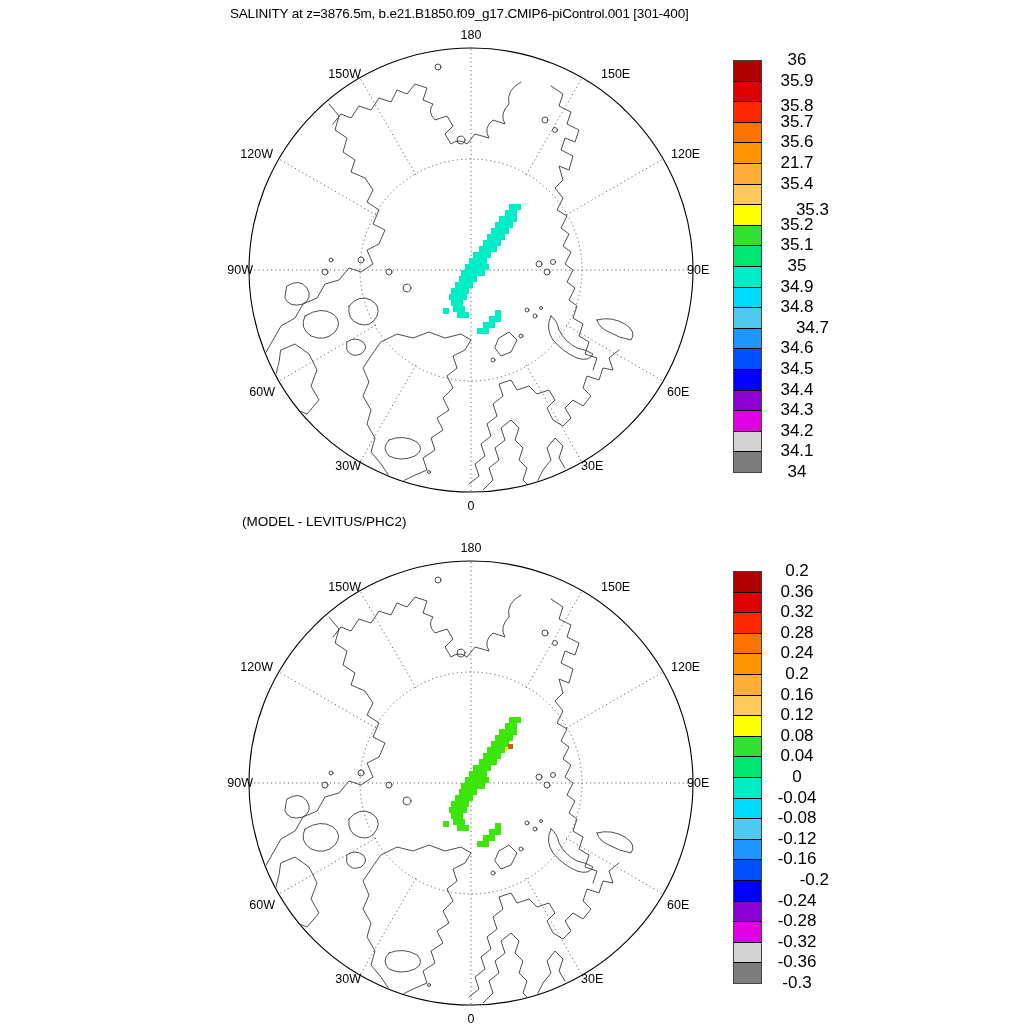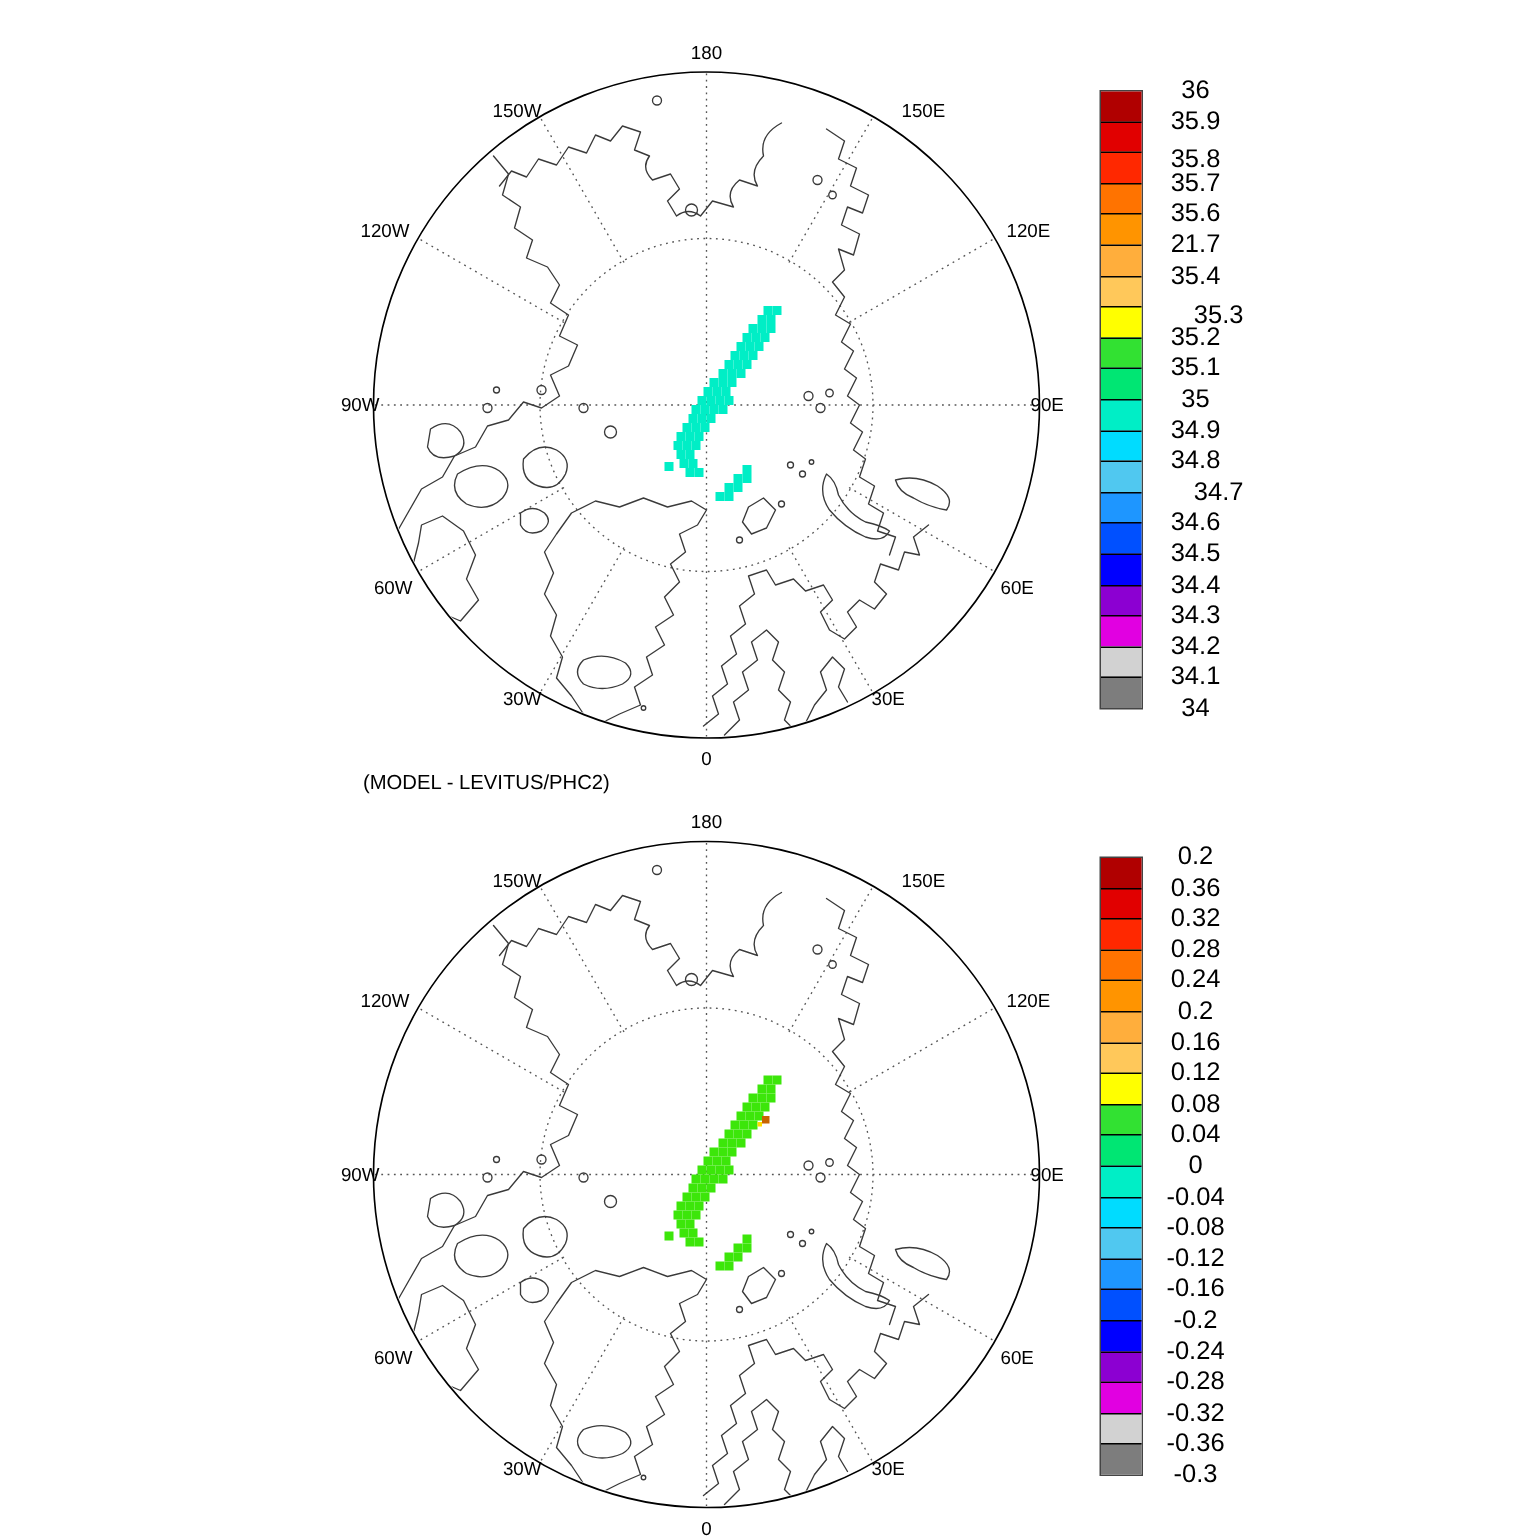--- a/index.html
+++ b/index.html
@@ -17,20 +17,21 @@
   .cbar .band:first-child{border-top:none;}
   .cbar .ticklab{position:absolute;left:32px;width:64px;text-align:center;
                  font-size:17px;line-height:16px;height:16px;white-space:nowrap;}
   .lonlab{font-size:12.5px;fill:#000;}
 </style>
 </head>
 <body>
 
 <div class="page">
 
+  <div class="title">SALINITY at z=3876.5m, b.e21.B1850.f09_g17.CMIP6-piControl.001 [301-400]</div>
   <div class="subtitle">(MODEL - LEVITUS/PHC2)</div>
 
   <svg class="defs" aria-hidden="true">
     <defs>
       <clipPath id="mapclip">
           <circle cx="250" cy="250" r="221"></circle>
         </clipPath>
       <g id="arctic-base">
         <g stroke="#555" stroke-width="0.9" stroke-dasharray="1.2 3" fill="none">
           <line x1="250" y1="29" x2="250" y2="471"></line>
@@ -338,21 +339,21 @@
       <div class="ticklab" style="top: 95px;">0.2</div>
       <div class="ticklab" style="top: 115.6px;">0.16</div>
       <div class="ticklab" style="top: 136.2px;">0.12</div>
       <div class="ticklab" style="top: 156.8px;">0.08</div>
       <div class="ticklab" style="top: 177.4px;">0.04</div>
       <div class="ticklab" style="top: 198px;">0</div>
       <div class="ticklab" style="top: 218.6px;">-0.04</div>
       <div class="ticklab" style="top: 239.2px;">-0.08</div>
       <div class="ticklab" style="top: 259.8px;">-0.12</div>
       <div class="ticklab" style="top: 280.4px;">-0.16</div>
-      <div class="ticklab" style="top: 301px;">-0.2</div>
+      <div class="ticklab" style="top: 301px; text-align: right;">-0.2</div>
       <div class="ticklab" style="top: 321.6px;">-0.24</div>
       <div class="ticklab" style="top: 342.2px;">-0.28</div>
       <div class="ticklab" style="top: 362.8px;">-0.32</div>
       <div class="ticklab" style="top: 383.4px;">-0.36</div>
       <div class="ticklab" style="top: 404px;">-0.3</div>
     </div>
 
 </div>
 
 </body></html>

